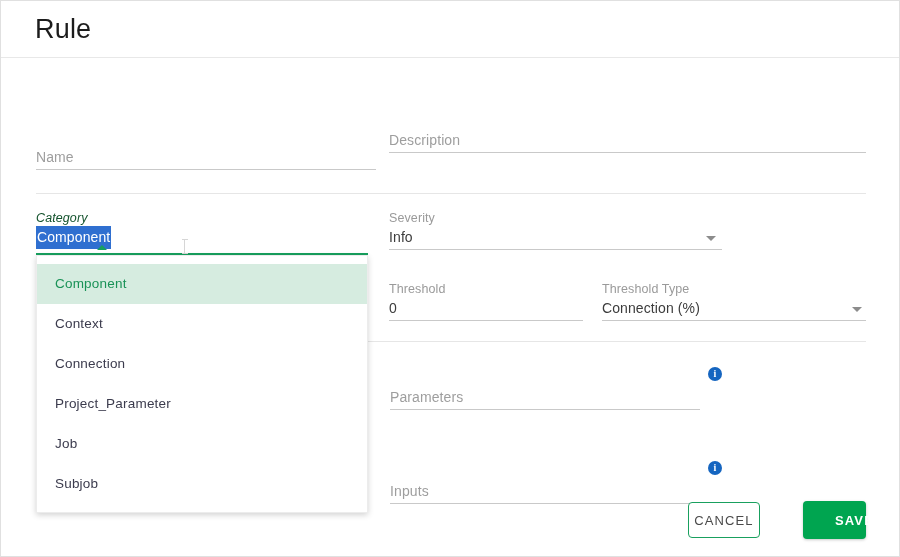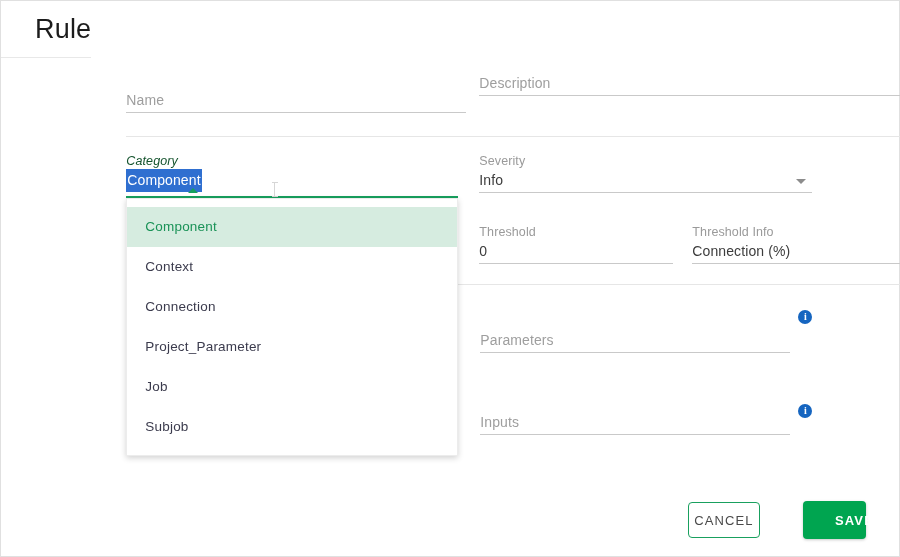--- a/index.html
+++ b/index.html
@@ -17,20 +17,21 @@
   }
   .dialog {
     position: absolute;
     left: 0; top: 0;
     width: 900px;
     height: 557px;
     background: #fff;
     border: 1px solid #e0e0e0;
     box-sizing: border-box;
     display: flex;
+    flex-direction: column;
   }
   
   .dlg-header {
     height: 57px;
     flex: 0 0 57px;
     border-bottom: 1px solid #e8e8e8;
     display: flex;
     align-items: center;
     padding-left: 34px;
     box-sizing: border-box;
@@ -247,38 +248,38 @@
       <span class="field-underline"></span>
     </div>
 
     <div class="field" style="left:388px; top:224px; width:194px;">
       <span class="field-label">Threshold</span>
       <span class="field-value">0</span>
       <span class="field-underline"></span>
     </div>
 
     <div class="field" style="left:601px; top:224px; width:264px;">
-      <span class="field-label">Threshold Info</span>
+      <span class="field-label">Threshold Type</span>
       <span class="sel-wrap">
         <span class="field-value">Connection (%)</span>
         <span class="arrow-down" style="right:4px; top:10px;"></span>
       </span>
       <span class="field-underline"></span>
     </div>
 
     <div class="divider" style="top:283px;"></div>
 
     <div class="info-icon" style="left:707px; top:309px;">i</div>
     <div class="field" style="left:389px; top:328px; width:310px;">
       <span class="field-value placeholder">Parameters</span>
       <span class="field-underline"></span>
     </div>
 
     <div class="info-icon" style="left:707px; top:403px;">i</div>
-    <div class="field" style="left:389px; top:410px; width:310px;">
+    <div class="field" style="left:389px; top:422px; width:310px;">
       <span class="field-value placeholder">Inputs</span>
       <span class="field-underline"></span>
     </div>
 
     <div class="dropdown">
       <div class="dd-item selected">Component</div>
       <div class="dd-item">Context</div>
       <div class="dd-item">Connection</div>
       <div class="dd-item">Project_Parameter</div>
       <div class="dd-item">Job</div>

